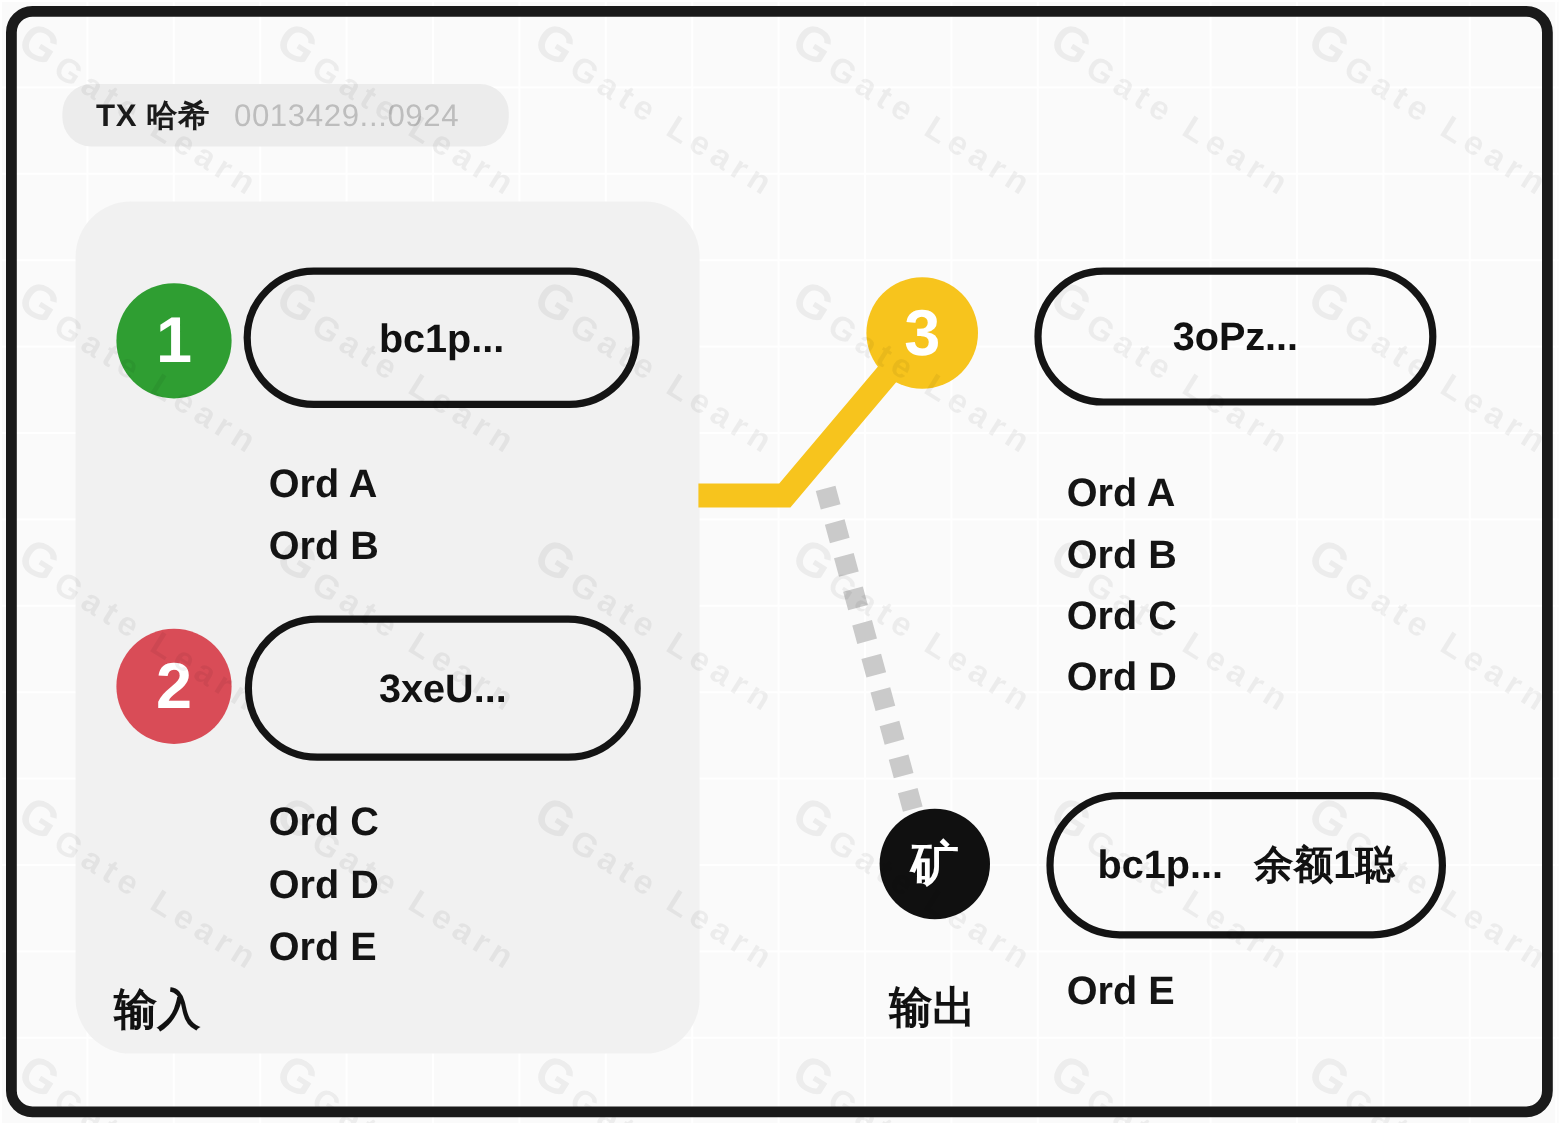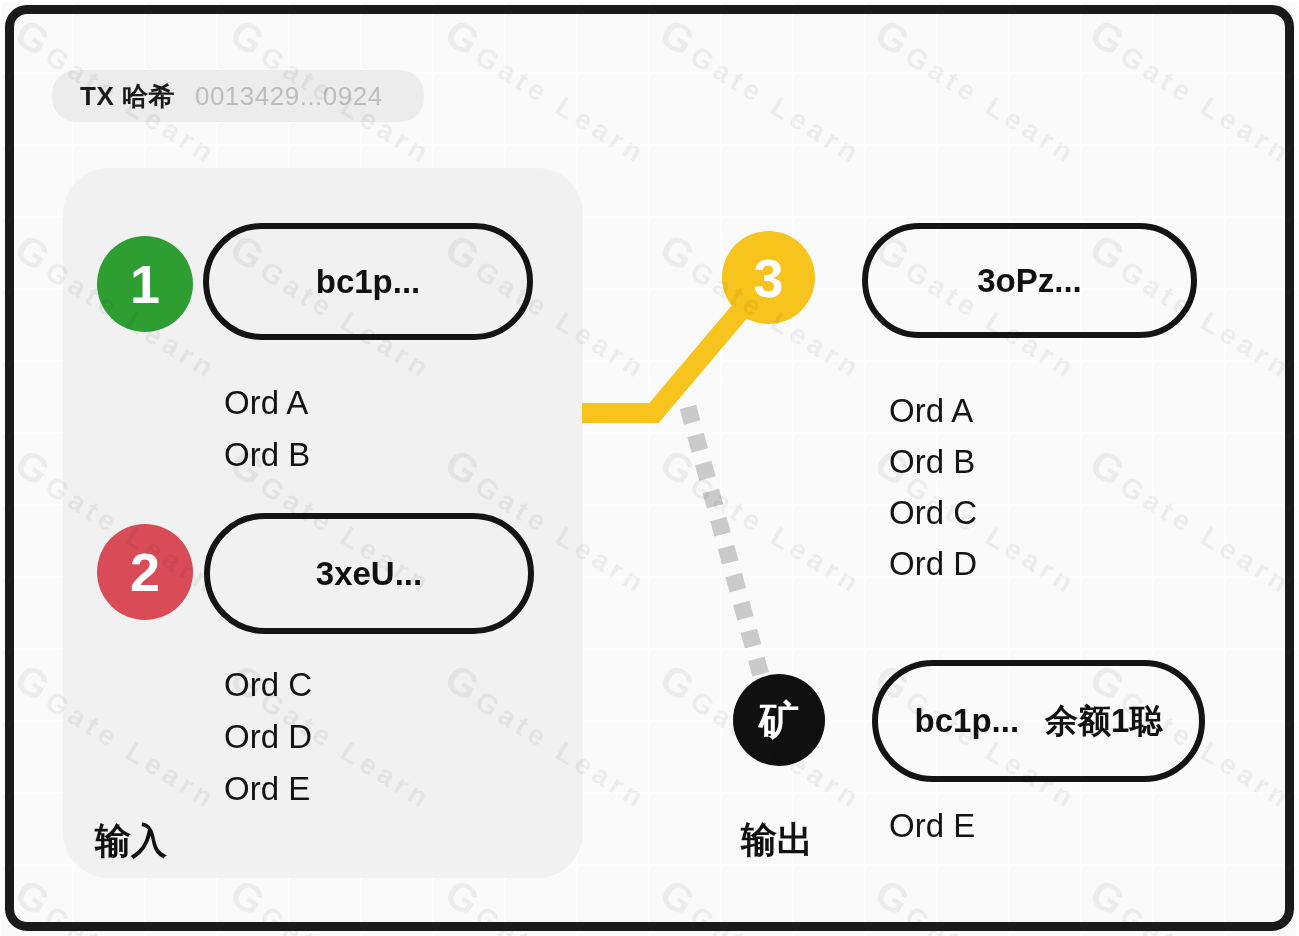--- a/index.html
+++ b/index.html
@@ -47,21 +47,21 @@
   .addr-pill{
     position:absolute;border:6px solid #141414;box-sizing:border-box;
     display:flex;align-items:center;justify-content:center;gap:26px;
     color:#111111;font-weight:800;font-size:33px;z-index:3;background:transparent;
   }
   .pill-in-1{left:203px;top:223px;width:330px;height:117px;border-radius:59px;}
   .pill-in-2{left:204px;top:513px;width:330px;height:121px;border-radius:61px;}
   .pill-out-1{left:862px;top:223px;width:335px;height:115px;border-radius:58px;}
   .pill-out-2{left:872px;top:660px;width:333px;height:122px;border-radius:61px;}
   
-  .ord-list{position:absolute;z-index:3;color:#141414;font-weight:400;font-size:33px;line-height:52px;}
+  .ord-list{position:absolute;z-index:3;color:#141414;font-weight:700;font-size:33px;line-height:52px;}
   .ords-in-1{left:224px;top:377px;}
   .ords-in-2{left:224px;top:659px;}
   .ords-out-1{left:889px;top:385px;line-height:51px;}
   .ords-out-2{left:889px;top:800px;line-height:51px;}
   
   .section-label{position:absolute;z-index:3;color:#111111;font-weight:700;font-size:36px;}
   .label-input{left:95px;top:817px;}
   .label-output{left:741px;top:816px;}
   
   .connector-svg{position:absolute;left:0;top:0;z-index:2;}

